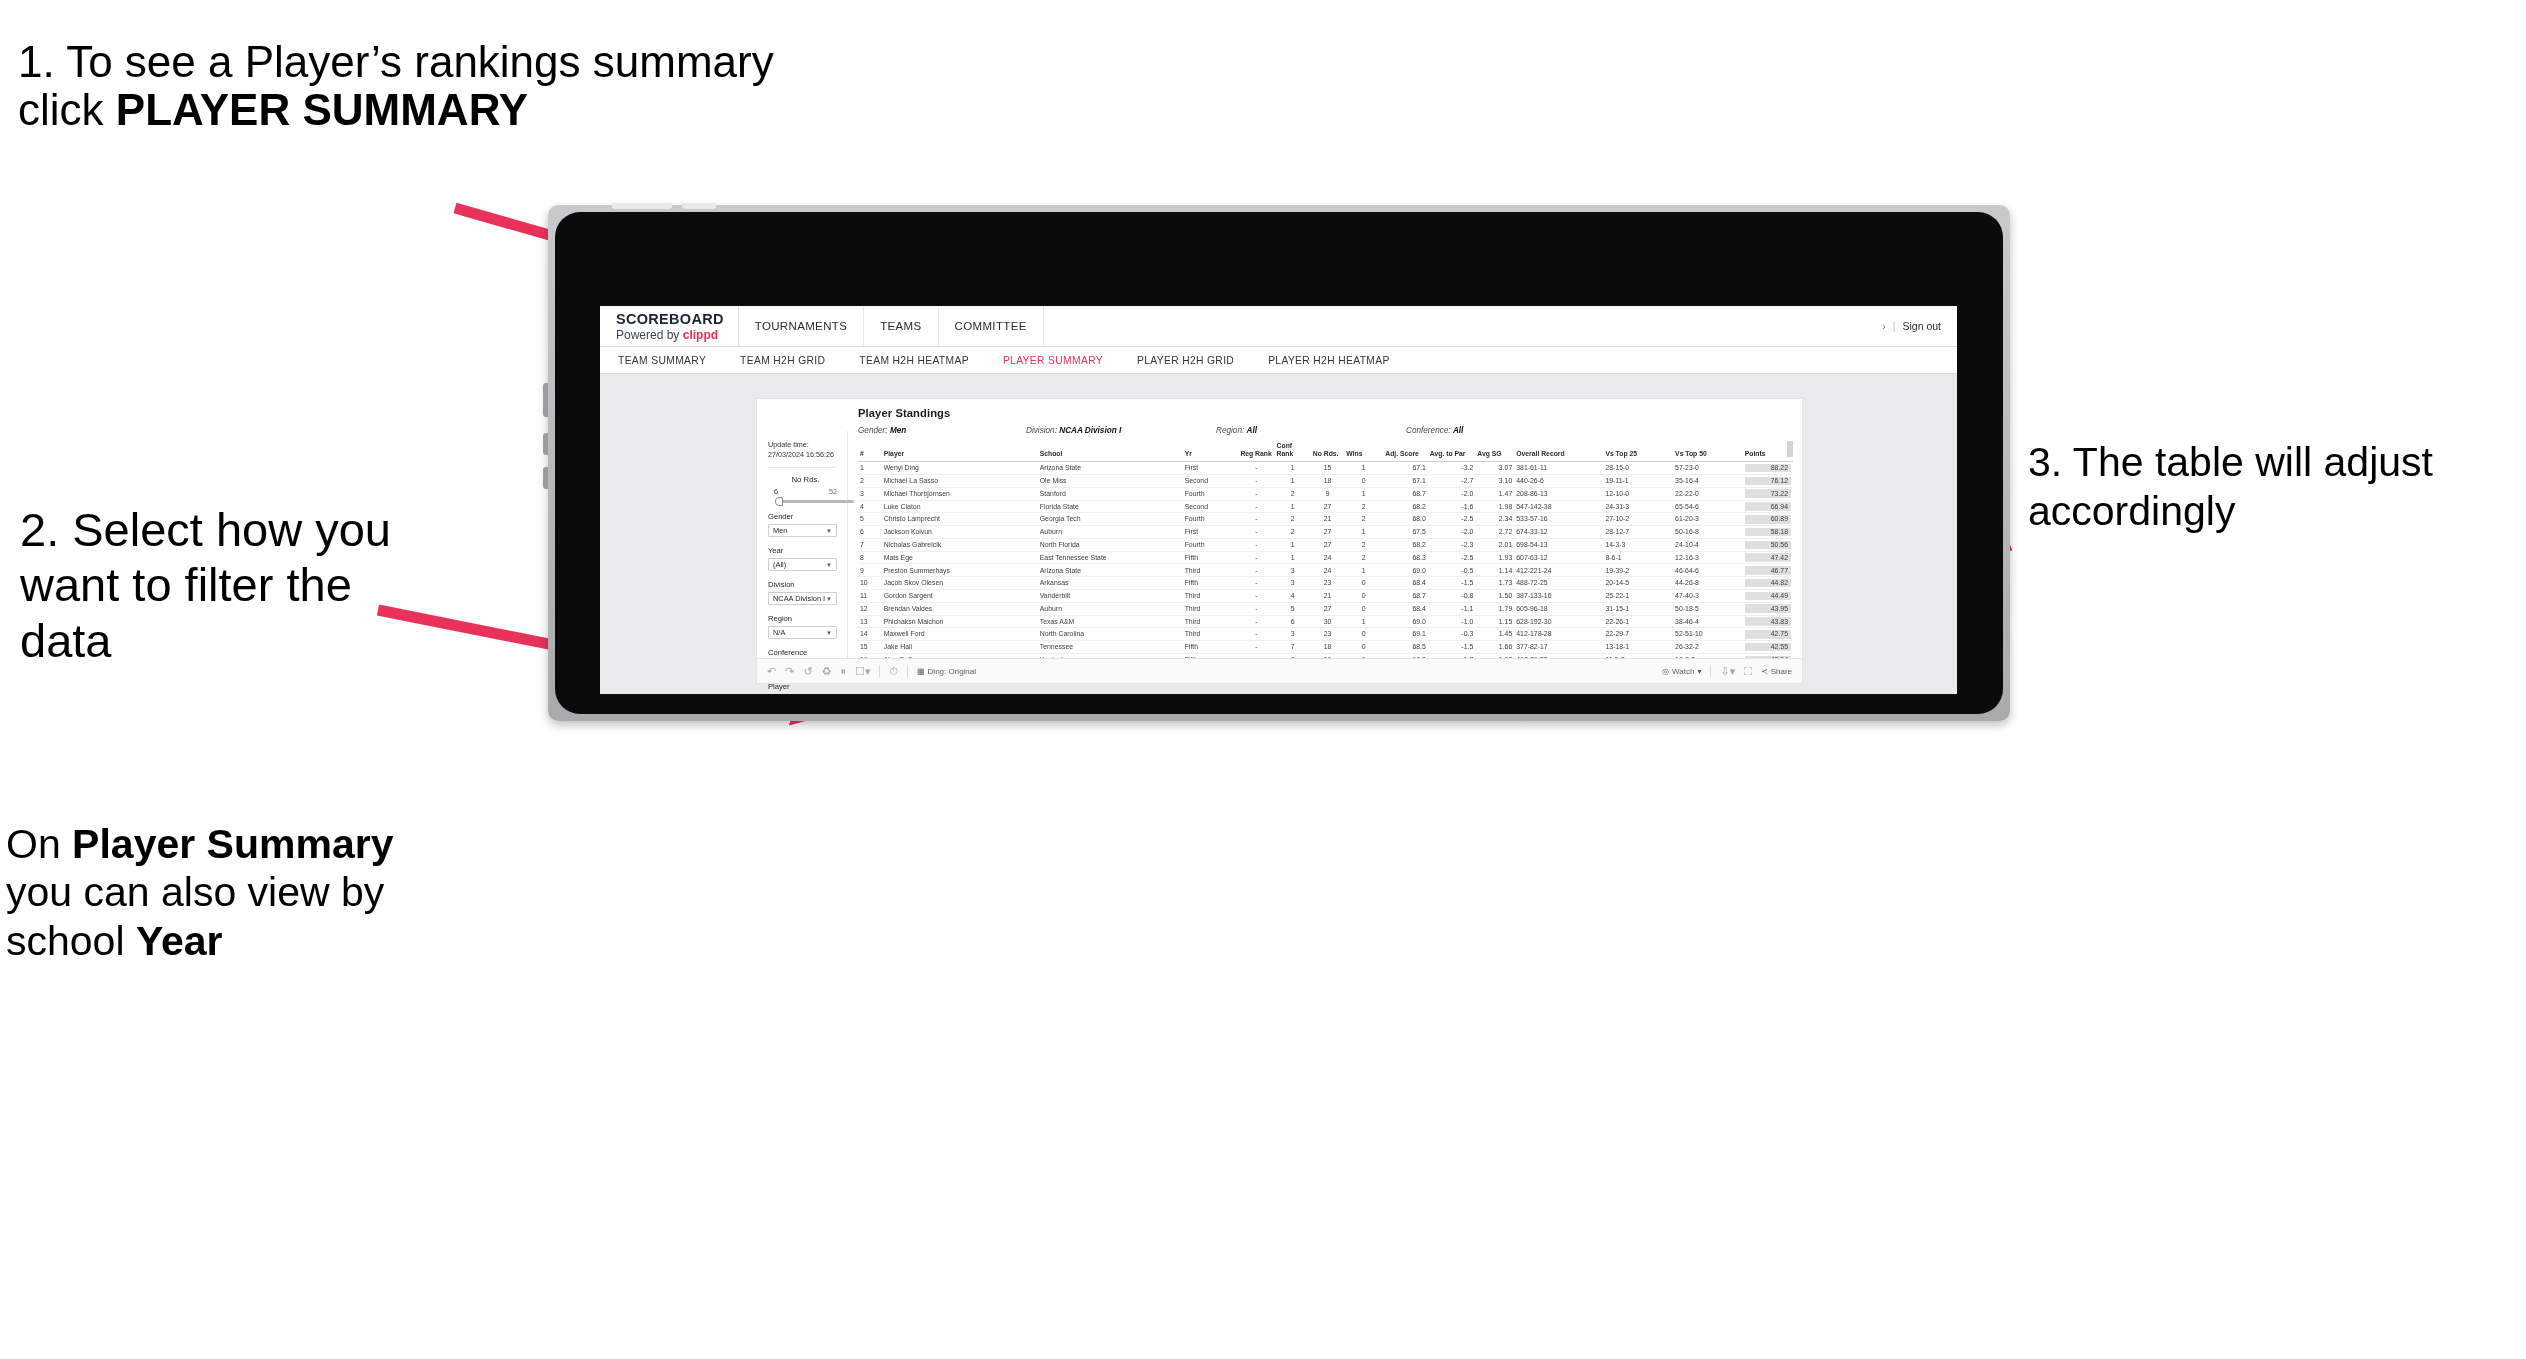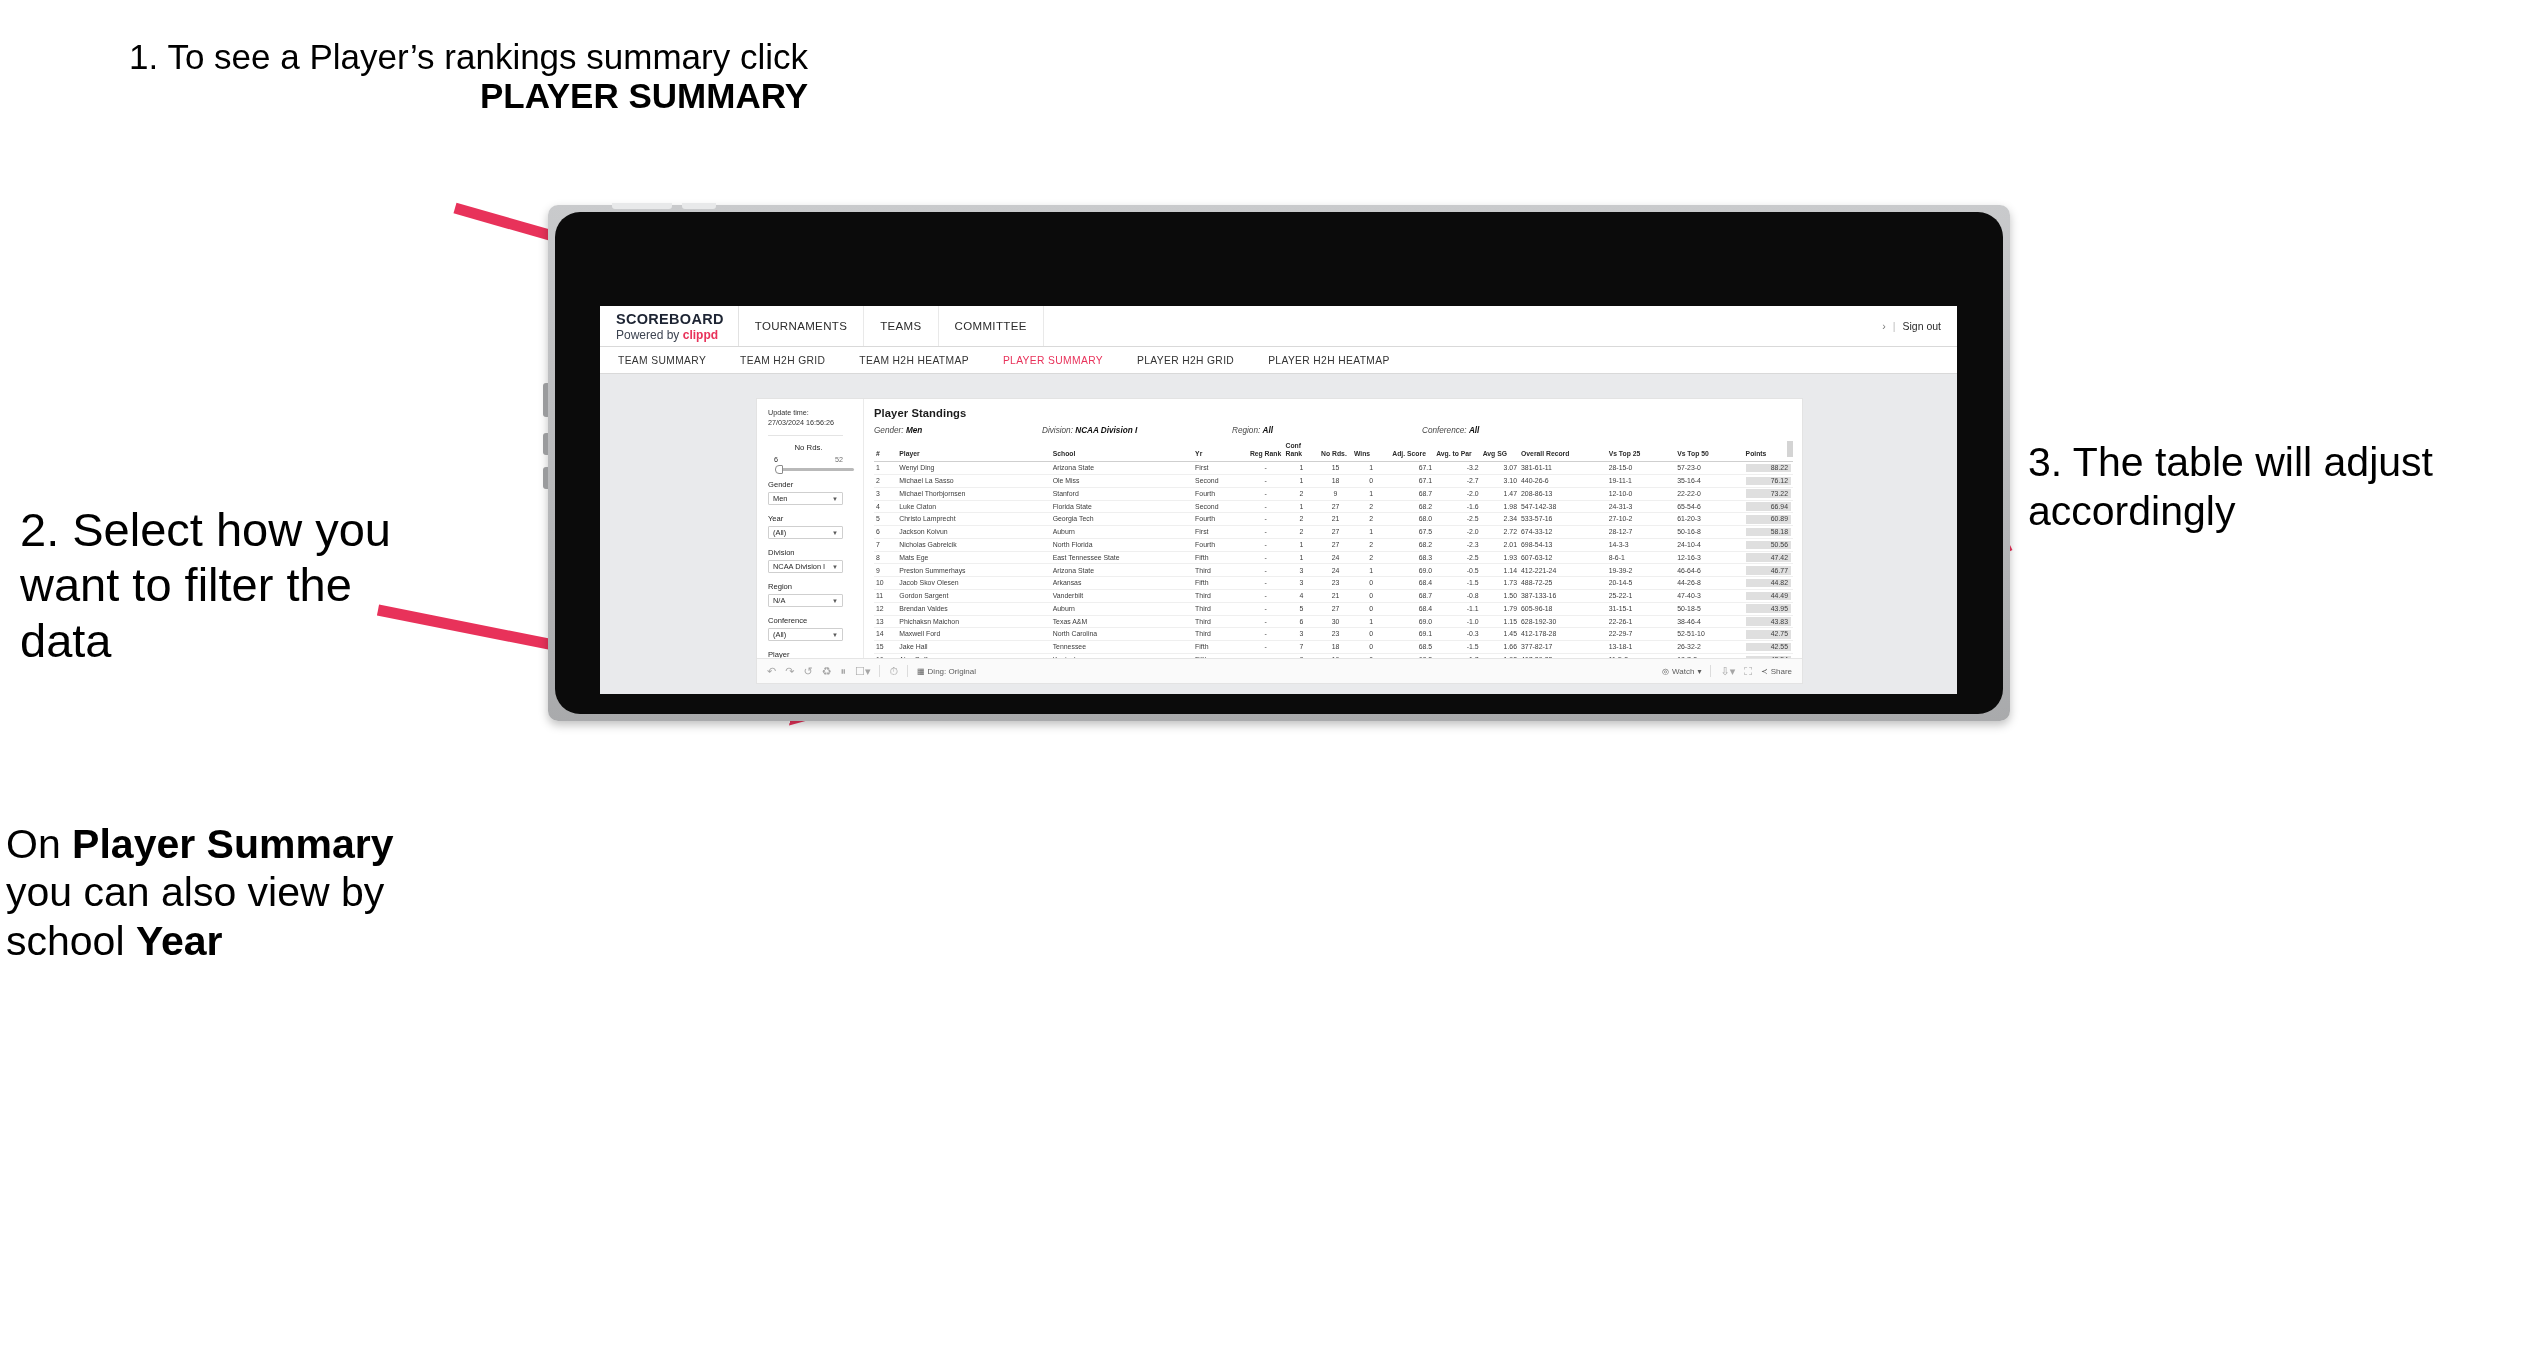--- a/index.html
+++ b/index.html
@@ -6,21 +6,21 @@
   html, body {
     width: 2526px; height: 1359px;
     background: #ffffff;
     font-family: "Liberation Sans", sans-serif;
     overflow: hidden;
   }
   #stage { position: relative; width: 2526px; height: 1359px; background: #fff; }
 
   
   .anno { position: absolute; color: #000; font-family: "Liberation Sans", sans-serif; }
-  .anno-1 { left: 18px; top: 38px; width: 790px; font-size: 35px; line-height: 1.10; text-align: right; }
+  .anno-1 { left: 18px; top: 38px; width: 790px; font-size: 44px; line-height: 1.10; }
   .anno-1 .num { font-weight: 400; }
   .anno-1 b { font-weight: 700; }
   .anno-2 { left: 20px; top: 502px; width: 400px; font-size: 47px; line-height: 1.18; }
   .anno-2b { left: 6px; top: 820px; width: 400px; font-size: 41px; line-height: 1.18; }
   .anno-2 b, .anno-2b b { font-weight: 700; }
   .anno-3 { left: 2028px; top: 438px; width: 500px; font-size: 41px; line-height: 1.20; }
 
   .arrow-svg { position: absolute; left: 0; top: 0; width: 2526px; height: 1359px; pointer-events: none; }
 
   
@@ -89,22 +89,22 @@
   
   .viz-wrap { background:#e9eaec; height: 320px; position:relative; padding-top: 24px; }
   .viz-card {
     position:absolute; left: 156px; top: 24px; width: 1047px; height: 286px;
     background:#ffffff; border: 1px solid #e3e3e3; display:flex; flex-direction:column;
   }
   .viz-body { display:flex; flex: 1; min-height:0; }
 
   
   .filters {
-    width: 107px; padding: 9px 20px 0 11px; border-right: 1px solid #eaeaea;
-    background:#fff; font-size: 7.4px; color:#2f2f2f;
+    width: 91px; padding: 9px 10px 0 11px; border-right: 1px solid #eaeaea;
+    background:#fff; font-size: 7.4px; color:#2f2f2f;margin-top:32px;
   }
   .upd { line-height: 1.35; color:#333; font-size: 7.2px; }
   .filters hr { border:0; border-top:1px solid #e4e4e4; margin: 8px 0 7px 0; }
   .fl-label { font-size: 7.6px; color:#1f1f1f; margin-bottom: 3px; }
   .slider-block { padding-left: 6px; margin-bottom: 9px; }
   .slider-title { font-size: 7.8px; color:#1f1f1f; text-align:center; margin-bottom: 3px; }
   .slider-minmax { display:flex; justify-content:space-between; font-size:7.2px; color:#6e6e6e; }
   .slider-minmax .mn { color:#2b2b2b; }
   .slider-track { position:relative; height: 3px; background:#b9b9b9; border-radius:2px; margin-top:4px; width: 76px; margin-left: 4px;}
   .slider-knob { position:absolute; left:-3px; top:-3px; width:8px; height:9px;

